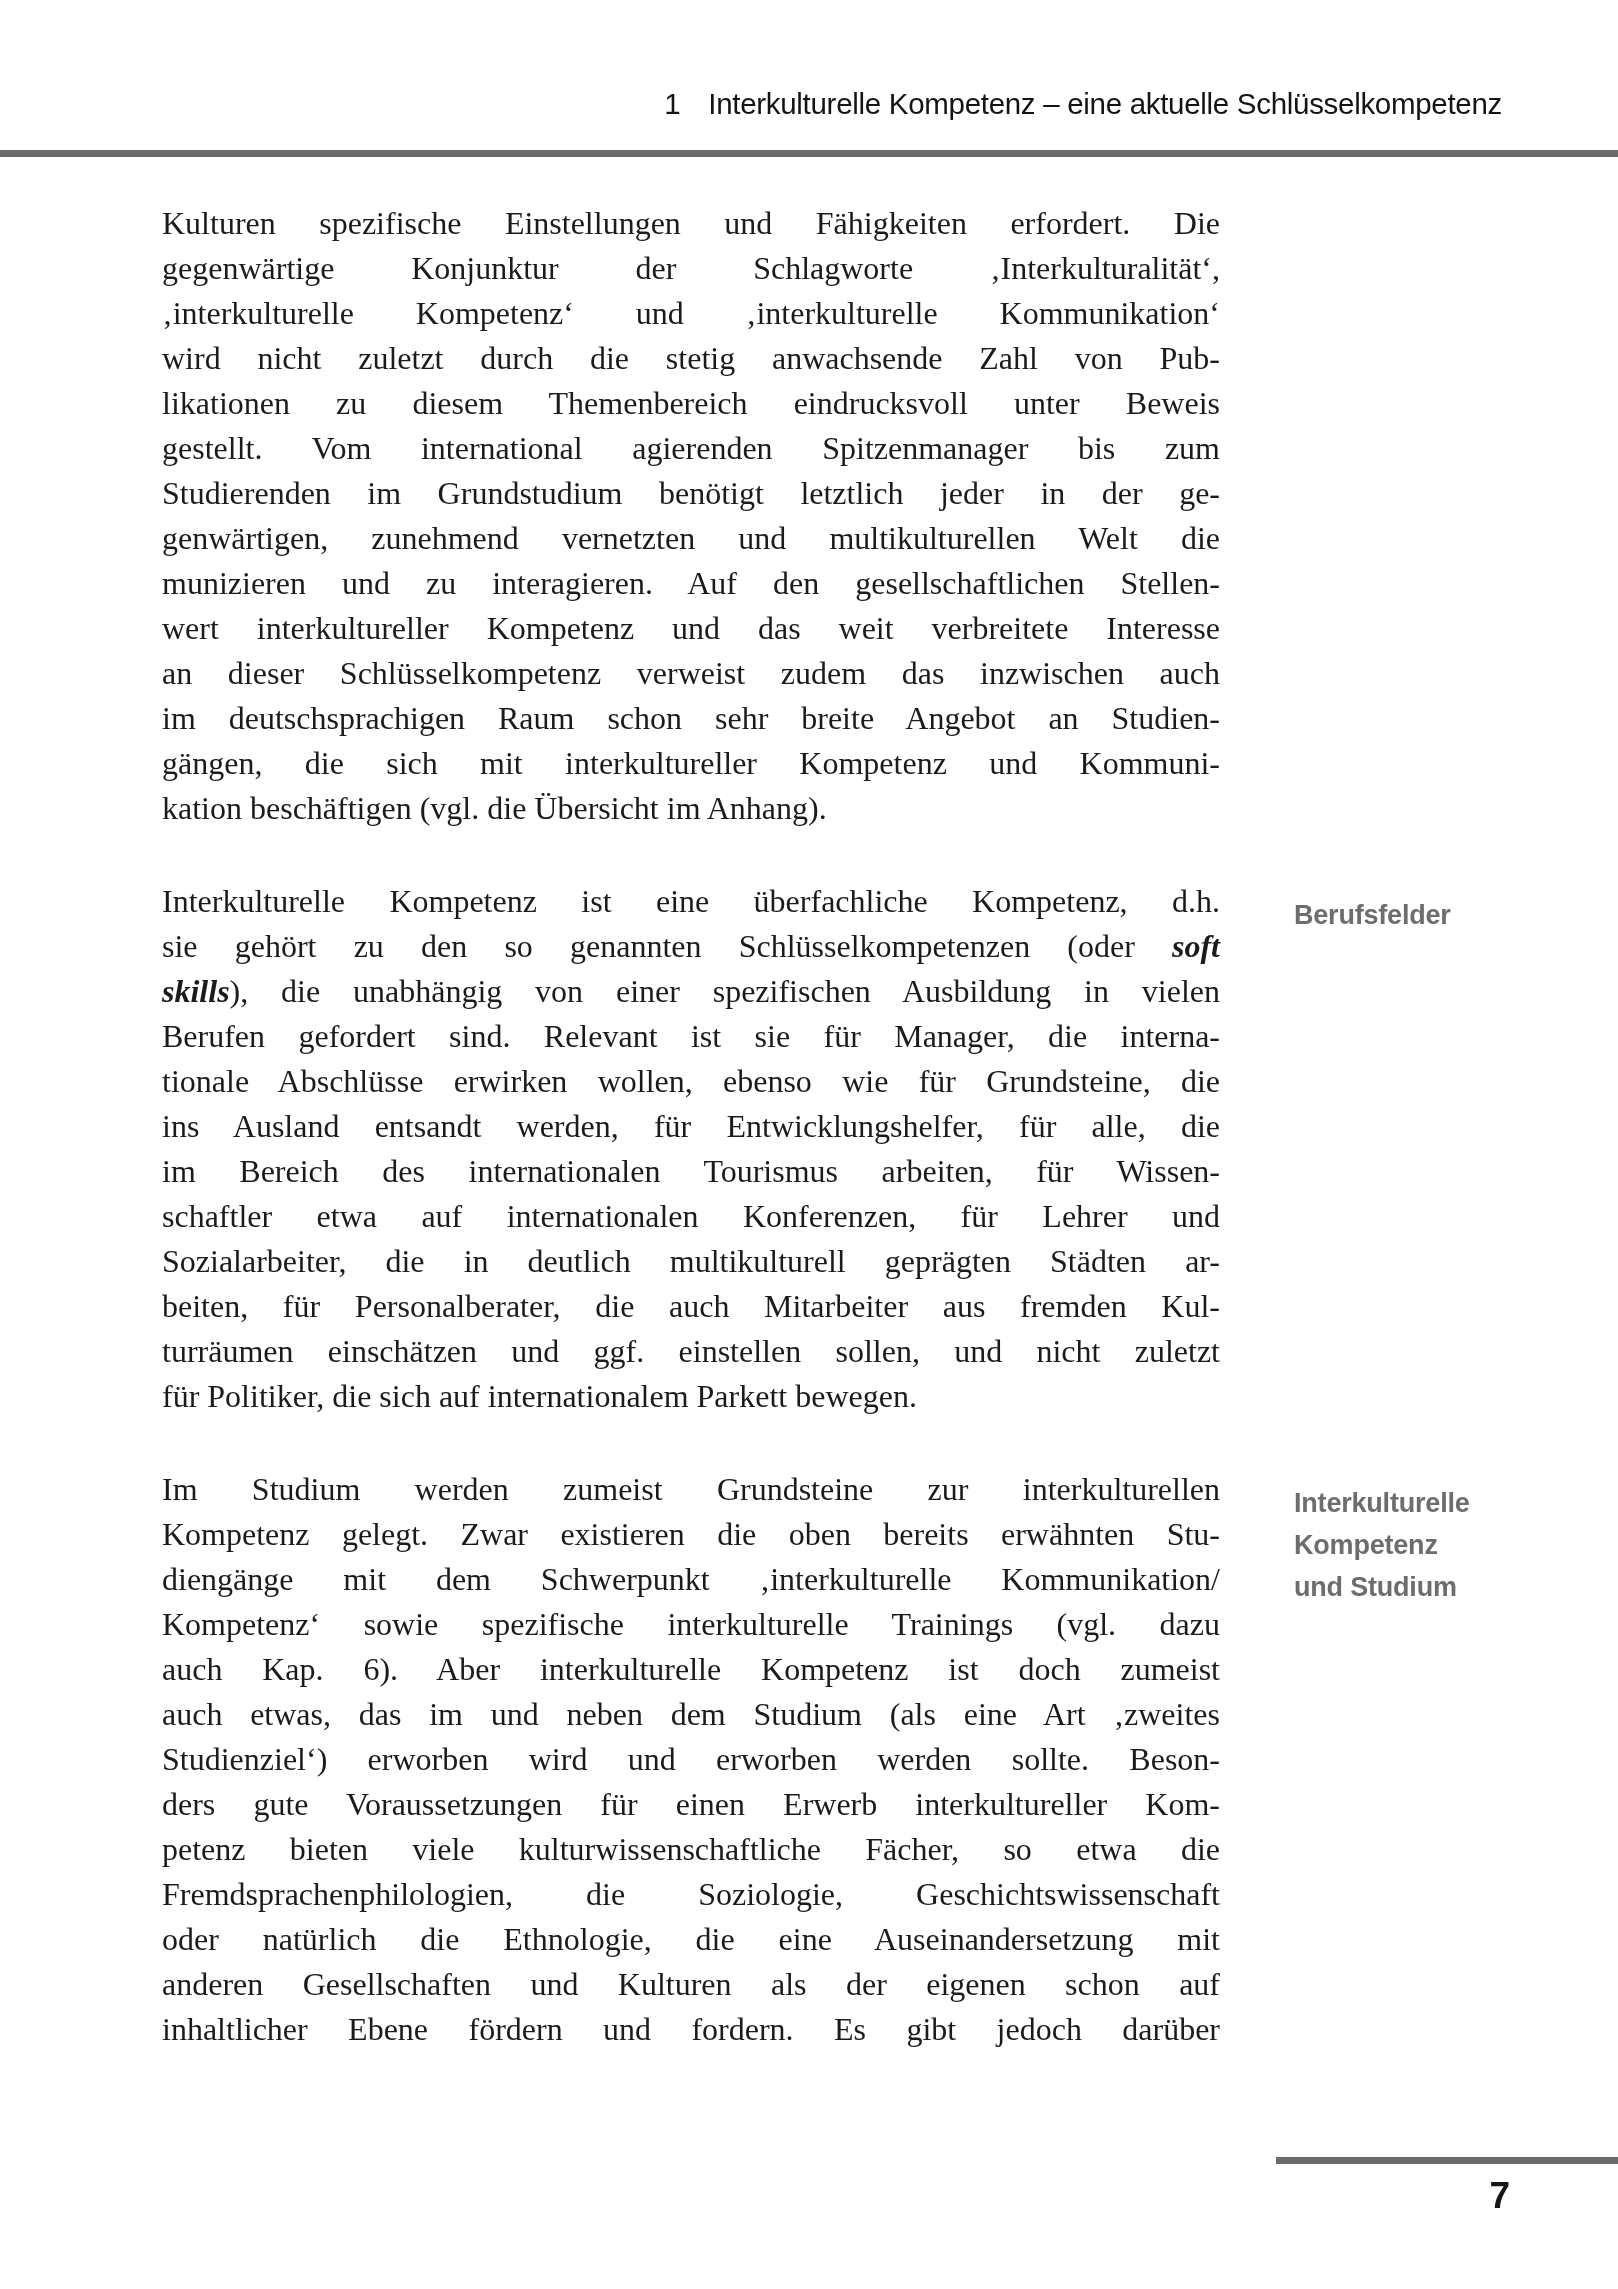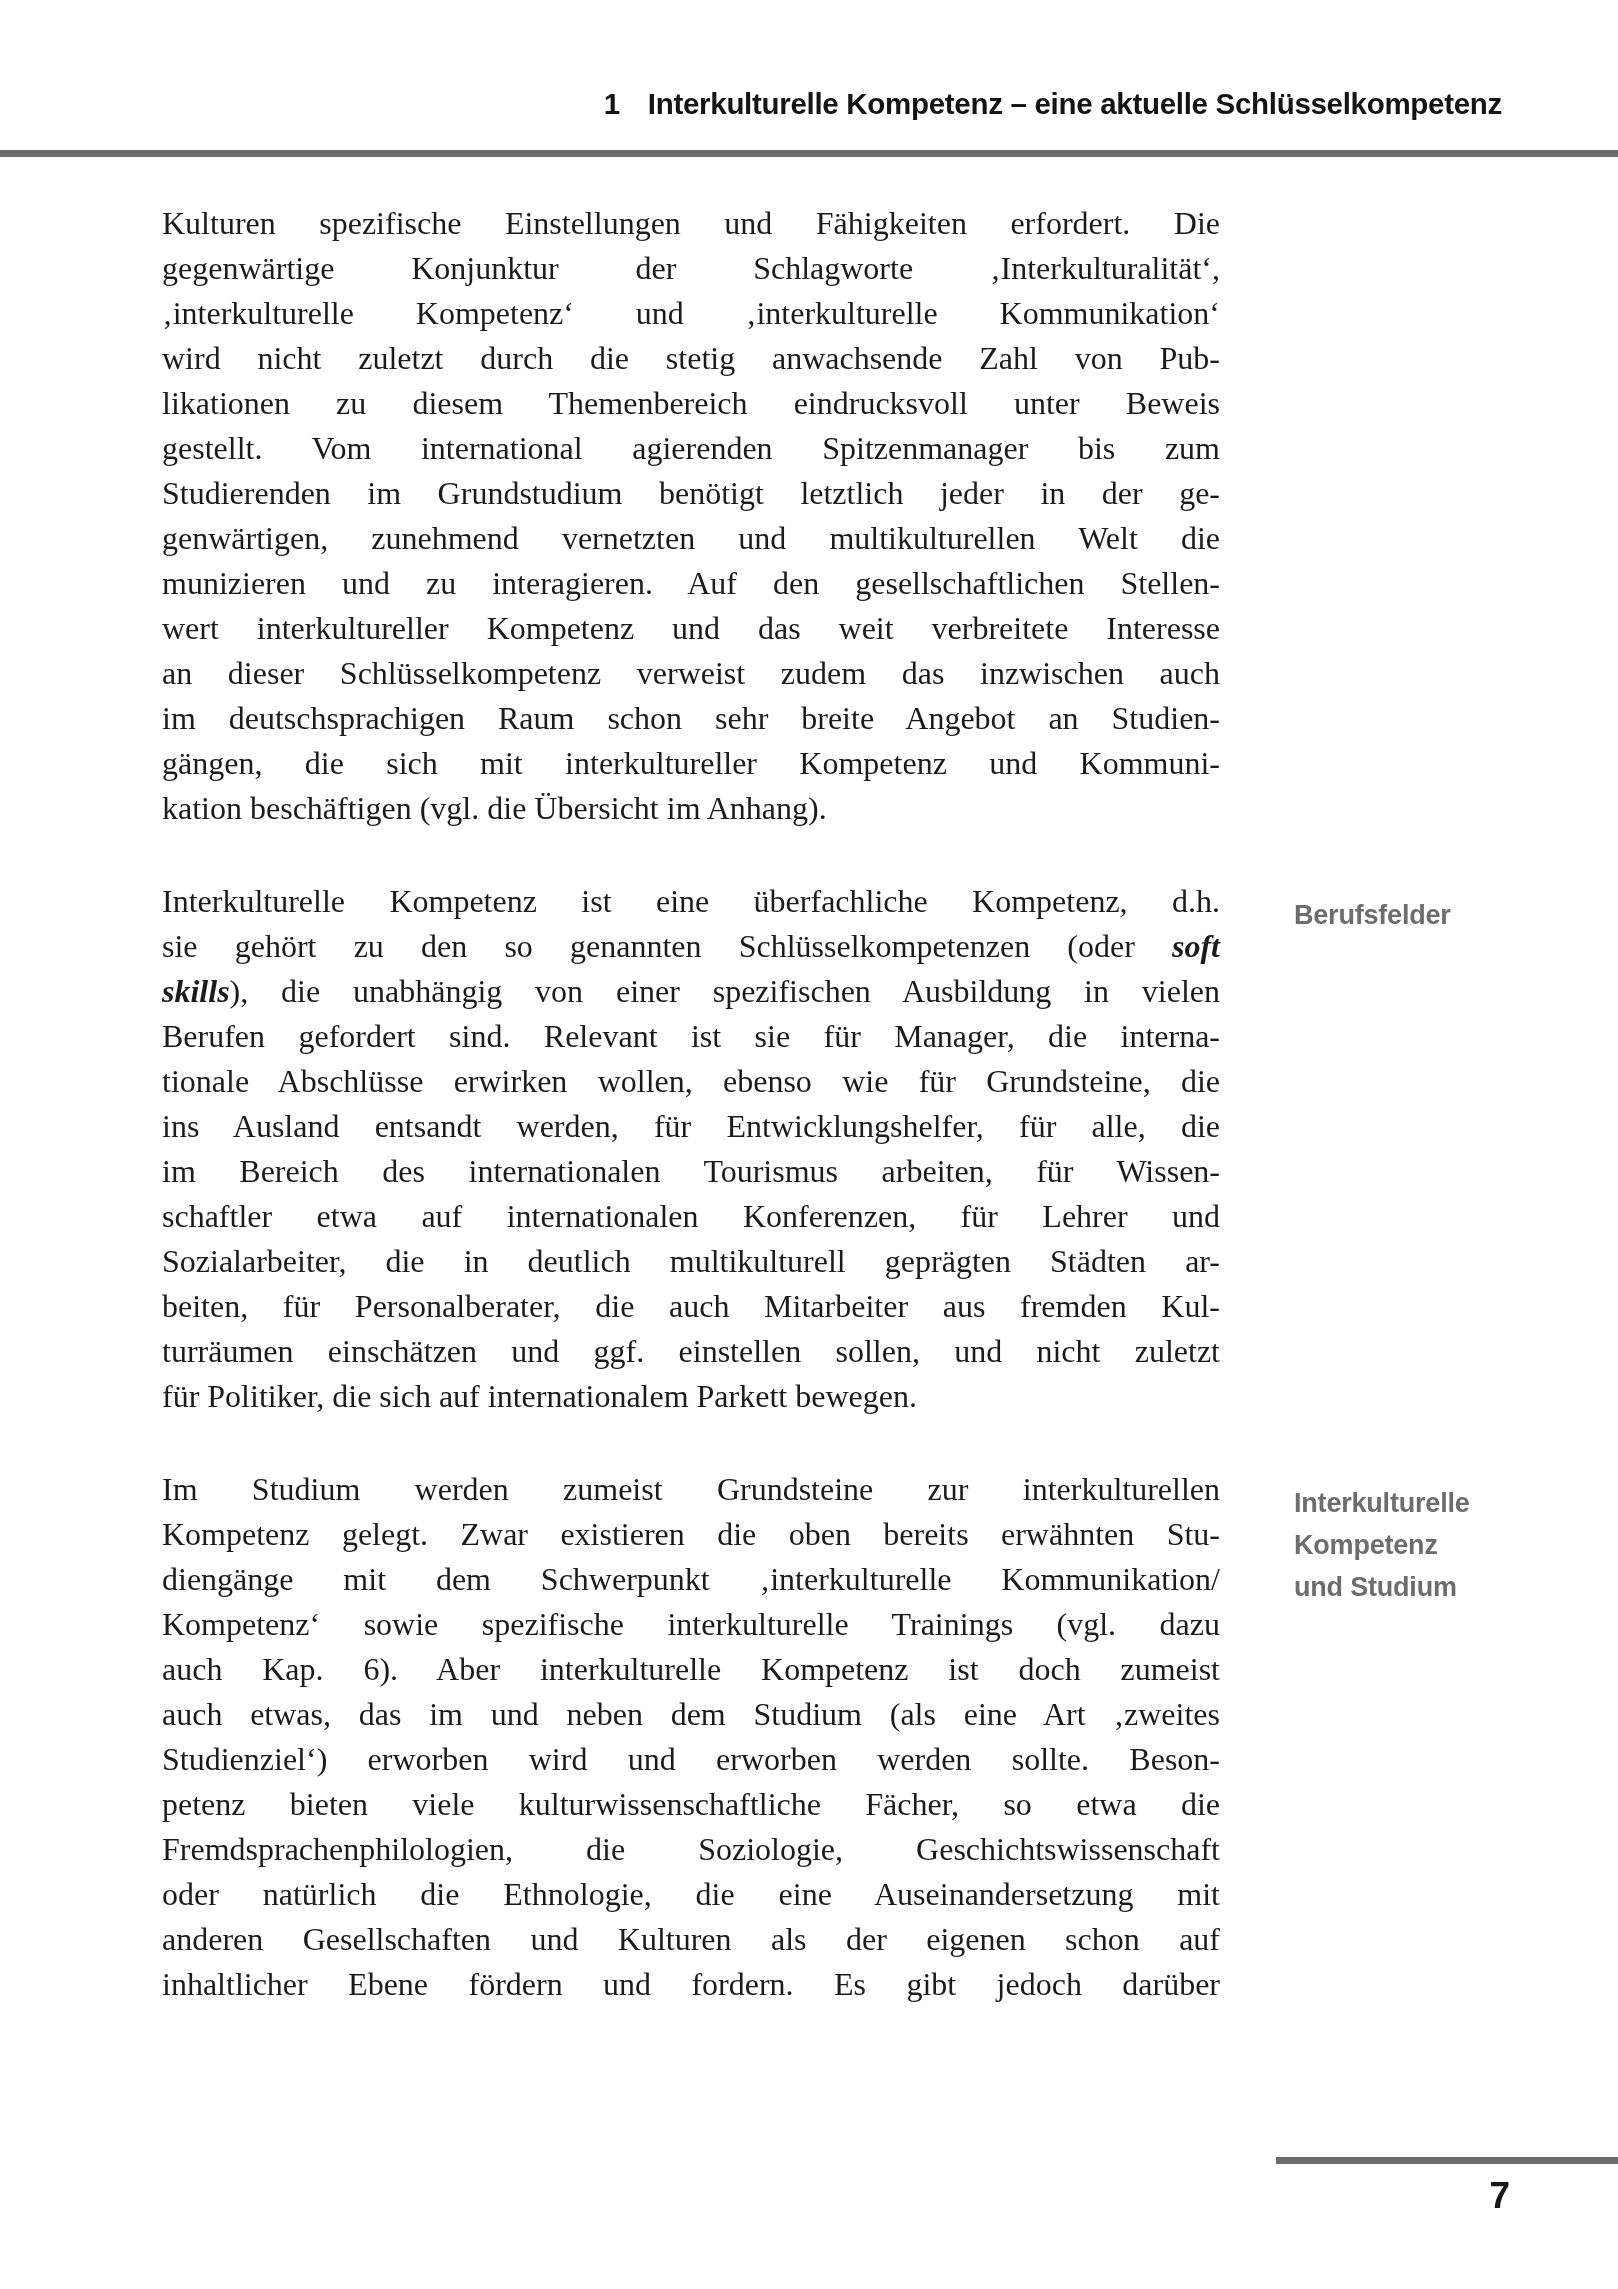--- a/index.html
+++ b/index.html
@@ -17,21 +17,21 @@
   }
 
   
   .chapter-header {
     position: absolute;
     top: 85px;
     left: 0;
     right: 117px;
     text-align: right;
     font-family: "Liberation Sans", "DejaVu Sans", sans-serif;
-    font-weight: bold;
+    font-weight: normal;
     font-size: 29.5px;
     line-height: 37px;
     color: #141414;
     letter-spacing: -0.3px;
     white-space: nowrap;
   }
   .chapter-number { margin-right: 28px; }
 
   .rule { position: absolute; background: var(--rule-gray, #6b6b6b); }
   .header-rule { top: 150px; left: 0; width: 1619px; height: 7.4px; }
@@ -134,20 +134,21 @@
         </aside>
       </div>
       <div class="paragraph">
         <div class="line"><span>Im Studium werden zumeist Grundsteine zur interkulturellen</span></div>
         <div class="line"><span>Kompetenz gelegt. Zwar existieren die oben bereits erwähnten Stu-</span></div>
         <div class="line"><span>diengänge mit dem Schwerpunkt ‚interkulturelle Kommunikation/</span></div>
         <div class="line"><span>Kompetenz‘ sowie spezifische interkulturelle Trainings (vgl. dazu</span></div>
         <div class="line"><span>auch Kap. 6). Aber interkulturelle Kompetenz ist doch zumeist</span></div>
         <div class="line"><span>auch etwas, das im und neben dem Studium (als eine Art ‚zweites</span></div>
         <div class="line"><span>Studienziel‘) erworben wird und erworben werden sollte. Beson-</span></div>
+        <div class="line"><span>ders gute Voraussetzungen für einen Erwerb interkultureller Kom-</span></div>
         <div class="line"><span>petenz bieten viele kulturwissenschaftliche Fächer, so etwa die</span></div>
         <div class="line"><span>Fremdsprachenphilologien, die Soziologie, Geschichtswissenschaft</span></div>
         <div class="line"><span>oder natürlich die Ethnologie, die eine Auseinandersetzung mit</span></div>
         <div class="line"><span>anderen Gesellschaften und Kulturen als der eigenen schon auf</span></div>
         <div class="line"><span>inhaltlicher Ebene fördern und fordern. Es gibt jedoch darüber</span></div>
         <aside class="margin-note">
           <div class="note-line">Interkulturelle</div>
           <div class="note-line">Kompetenz</div>
           <div class="note-line">und Studium</div>
         </aside>

